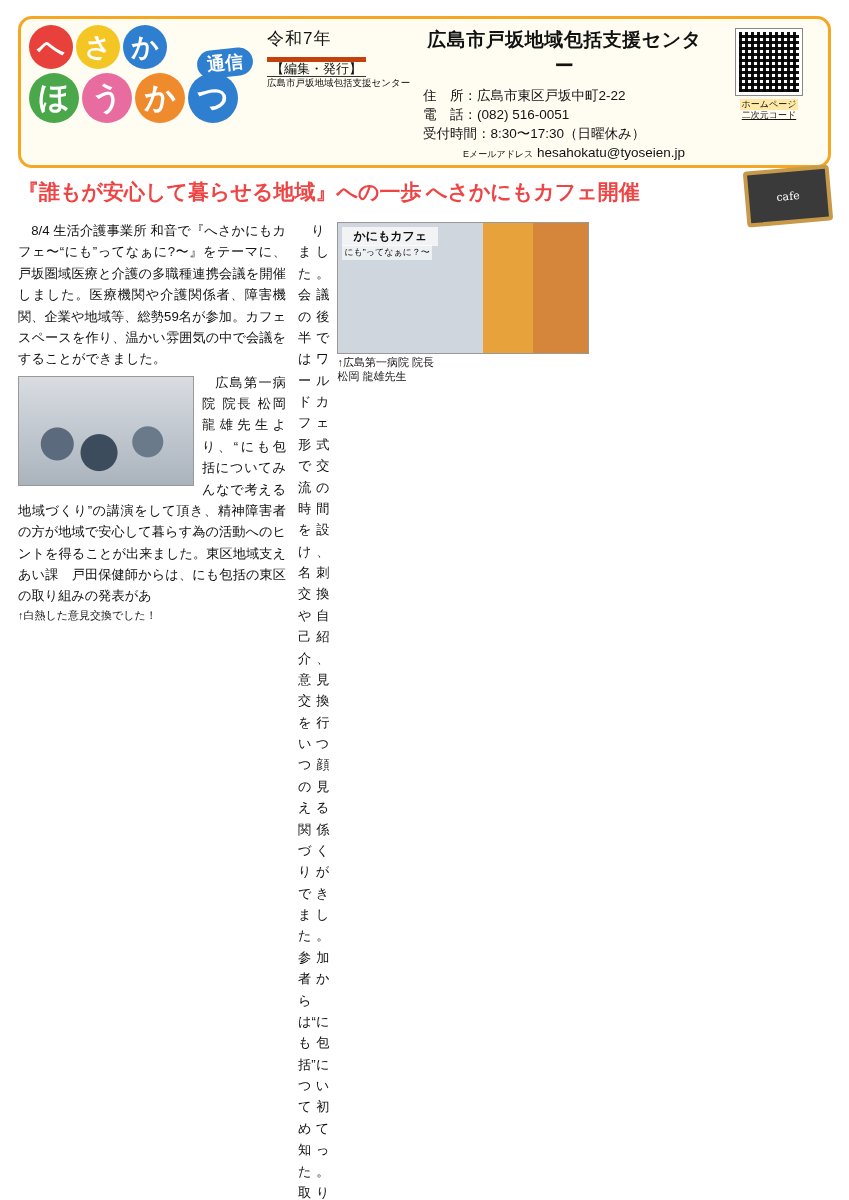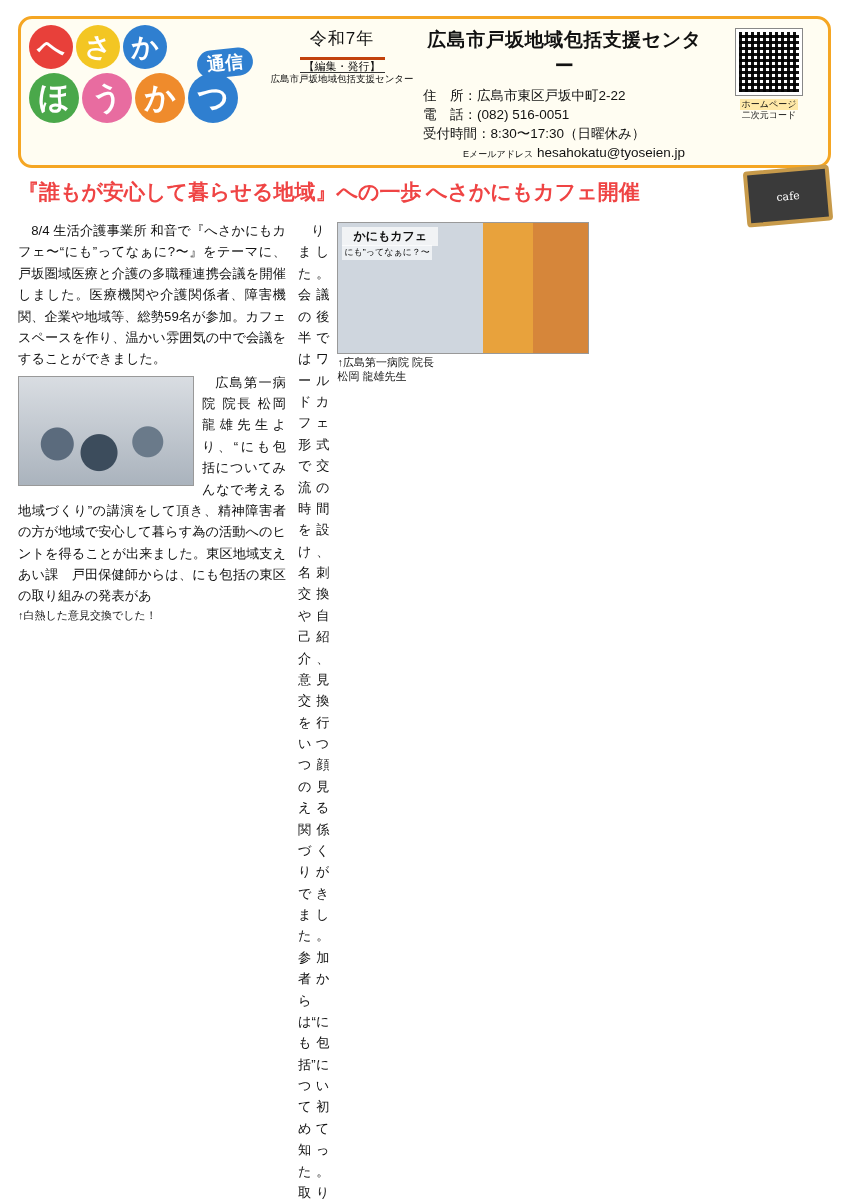--- a/index.html
+++ b/index.html
@@ -44,43 +44,43 @@
   .c-blue{ background:#2f7fd0; }
   .c-green{ background:#4aa84a; }
   .c-pink{ background:#e86ca0; }
   .c-orange{ background:#ef8b2c; }
   .tsushin {
     position:absolute; right:14px; top:30px;
     background:#2f7fd0; color:#fff; font-size:18px; font-weight:bold;
     border-radius:16px; padding:2px 10px; transform: rotate(-6deg);
   }
   .issue-zone {
-    width: 150px; text-align:center; padding-top:10px;
+    width: 150px; text-align:left; padding-top:10px;
     line-height:1.15;
   }
   .issue-era { font-size:17px; letter-spacing:1px; }
   .issue-no { font-size:37px; font-weight:bold; letter-spacing:2px; margin-top:2px;}
   .issue-edit { font-size:9.5px; margin-top:8px; }
   .issue-org { font-size:9.5px; border-top:0px; margin-top:1px; }
-  .edit-box { border-top:3px solid #c2410c; border-bottom:1px solid #333; display:inline-block; padding:0 4px; font-size:11px;}
+  .edit-box { border-top:5px solid #c2410c; border-bottom:1px solid #333; display:inline-block; padding:0 4px; font-size:13px;}
 
   .center-zone { flex:1; padding: 8px 4px 4px 6px; }
   .center-title { font-size:19px; font-weight:bold; text-align:center; letter-spacing:0.5px;}
   .info-lines { margin-top:7px; font-size:13.5px; line-height:1.42; }
   .info-lines .lbl { display:inline-block; }
   .info-lines .small { font-size:9px;padding-left:40px; }
 
   .qr-zone { width:118px; padding-top:10px; text-align:center;}
   .qr { width:66px; height:66px; margin:0 auto; background:
       repeating-linear-gradient(0deg,#111 0 3px,#fff 3px 6px),
       repeating-linear-gradient(90deg,#111 0 3px,rgba(255,255,255,0) 3px 6px);
       background-blend-mode: multiply;
       border:3px solid #fff; outline:1px solid #888;
   }
-  .qr-cap { font-size:9px; margin-top:4px; line-height:1.25;}
+  .qr-cap { font-size:9px; margin-top:4px; line-height:1.25;text-decoration:underline;}
   .qr-cap .hm { background:#ffe9a8; display:inline-block; padding:0 2px;}
 
   
   .h1row { margin-top:10px; position:relative; height:36px;}
   .h1-main {
     font-size:21px; font-weight:bold; color:#ef4444; letter-spacing:0px;
   }
   .cafe-sign {
     position:absolute; right:0; top:-10px; width:86px; height:56px;
     background:#3a3a3a; border:4px solid #c79a4a; border-radius:4px;

